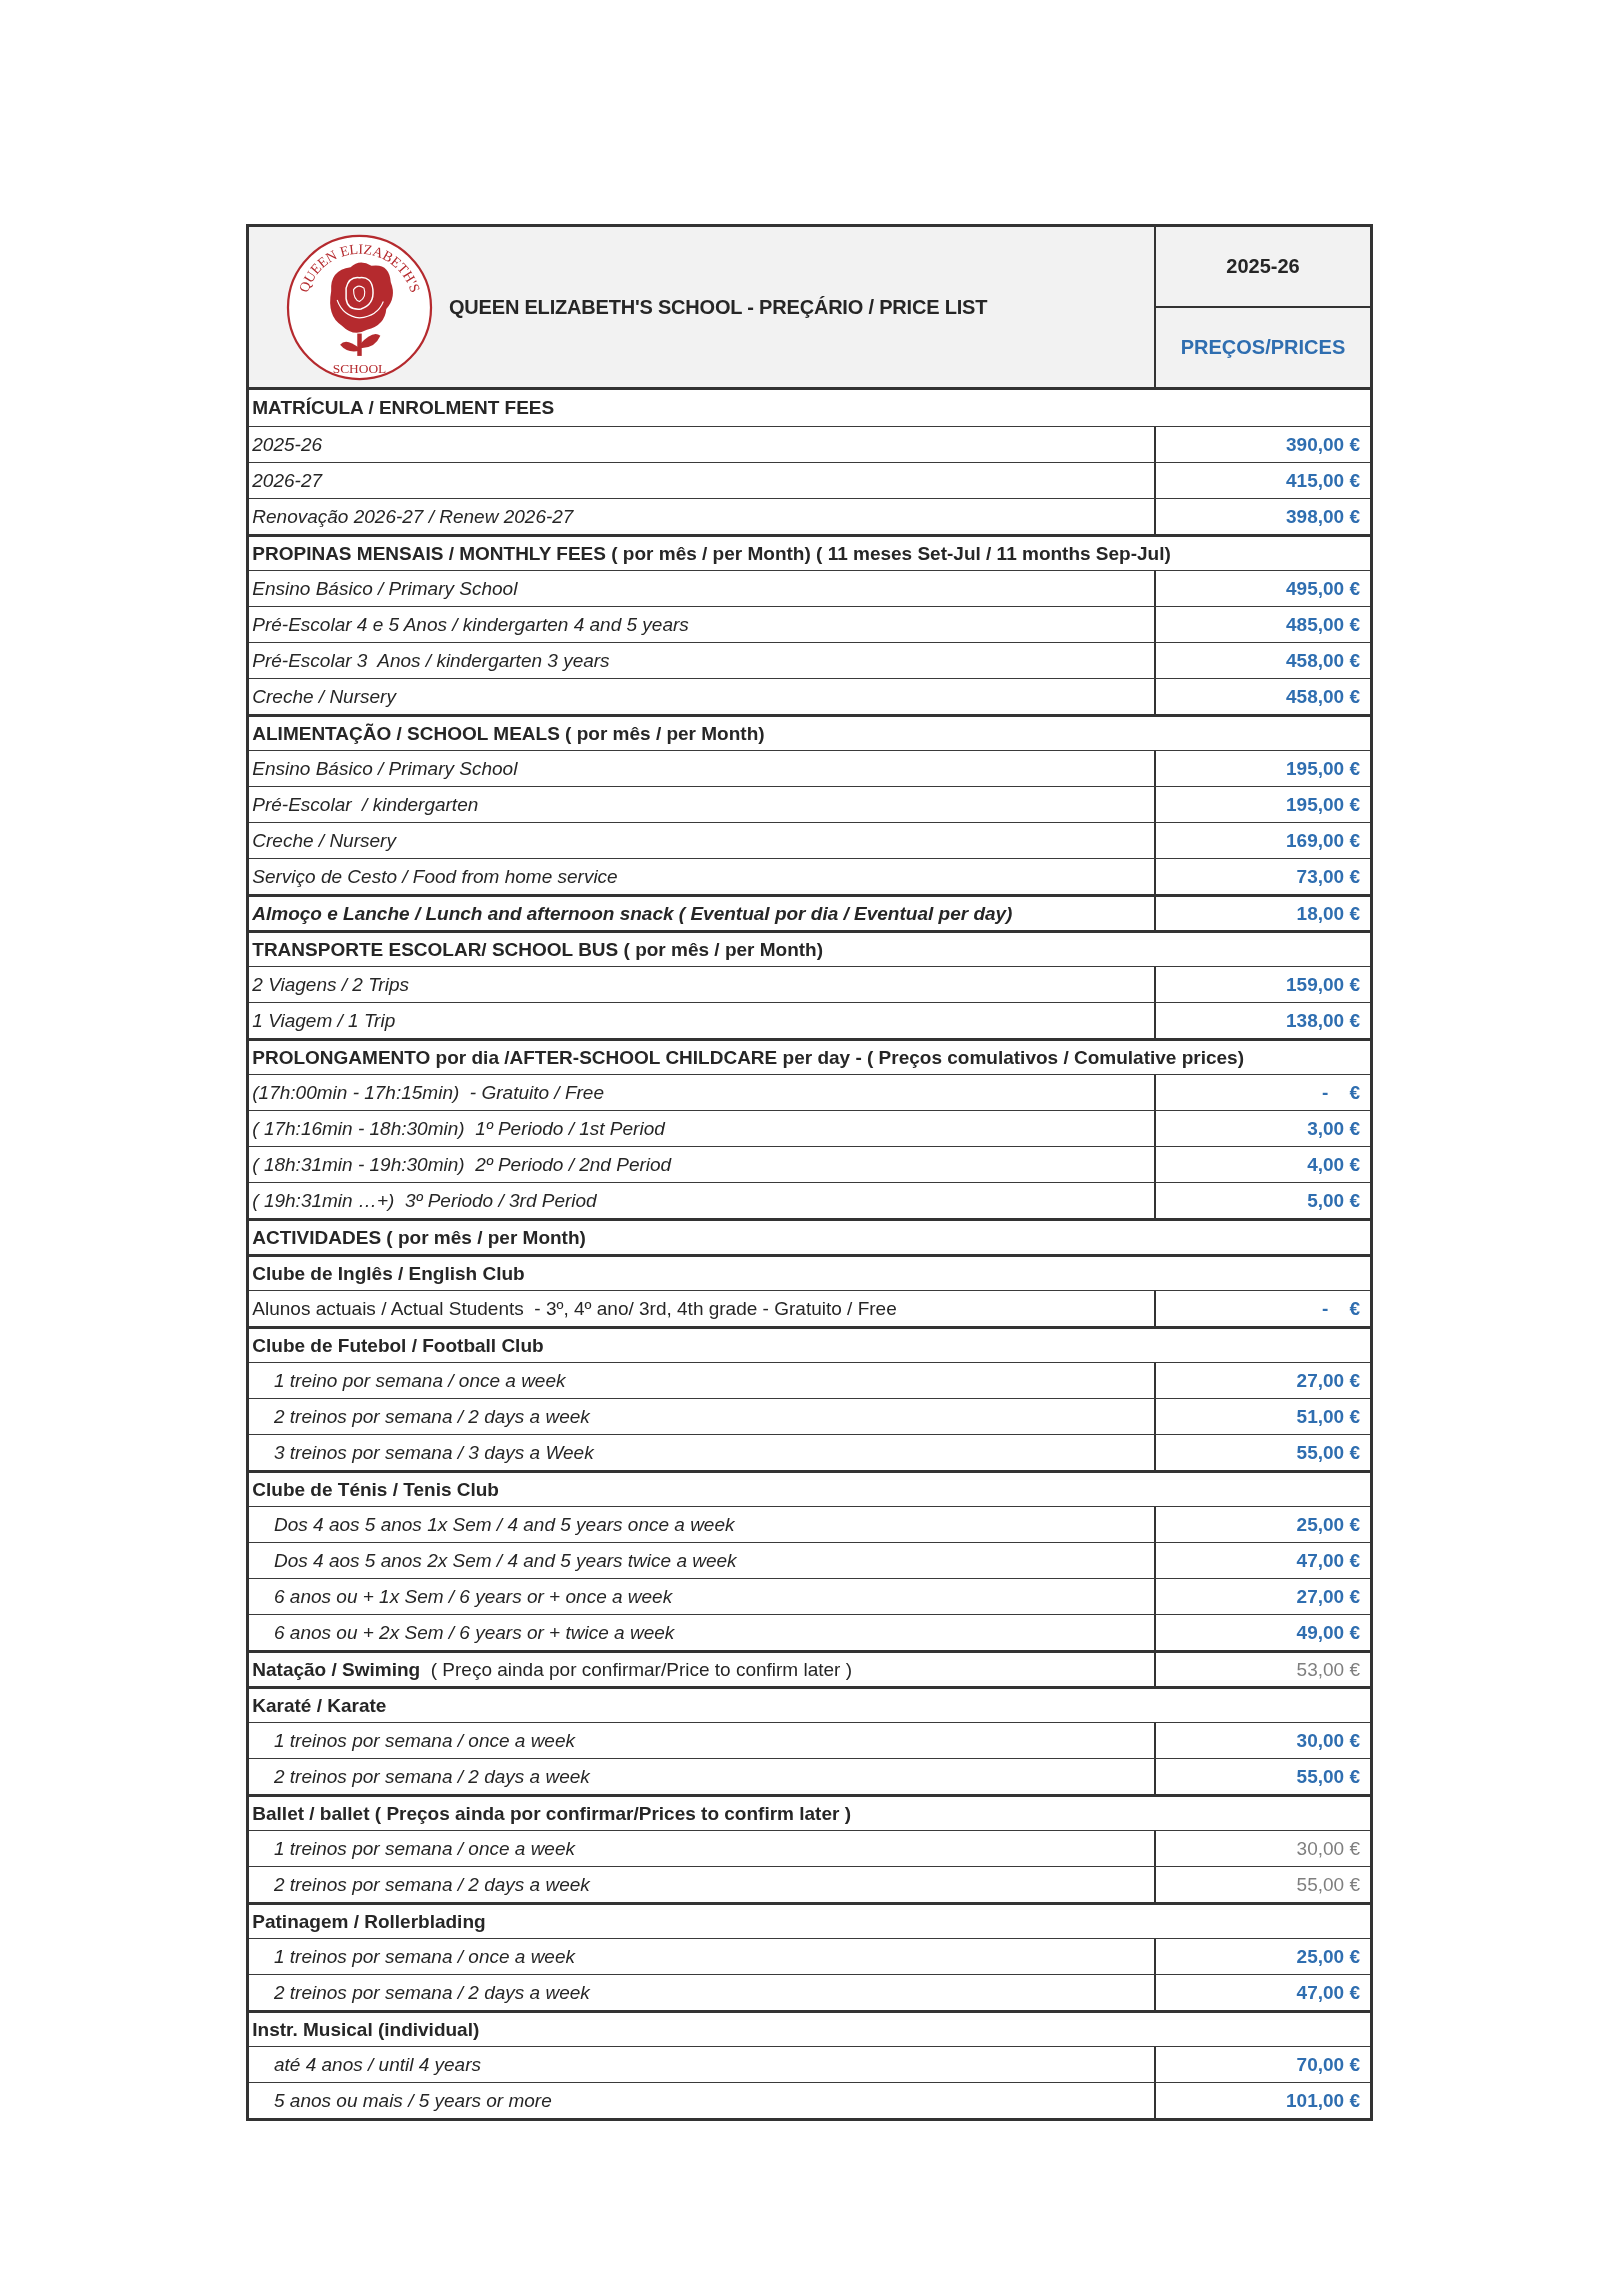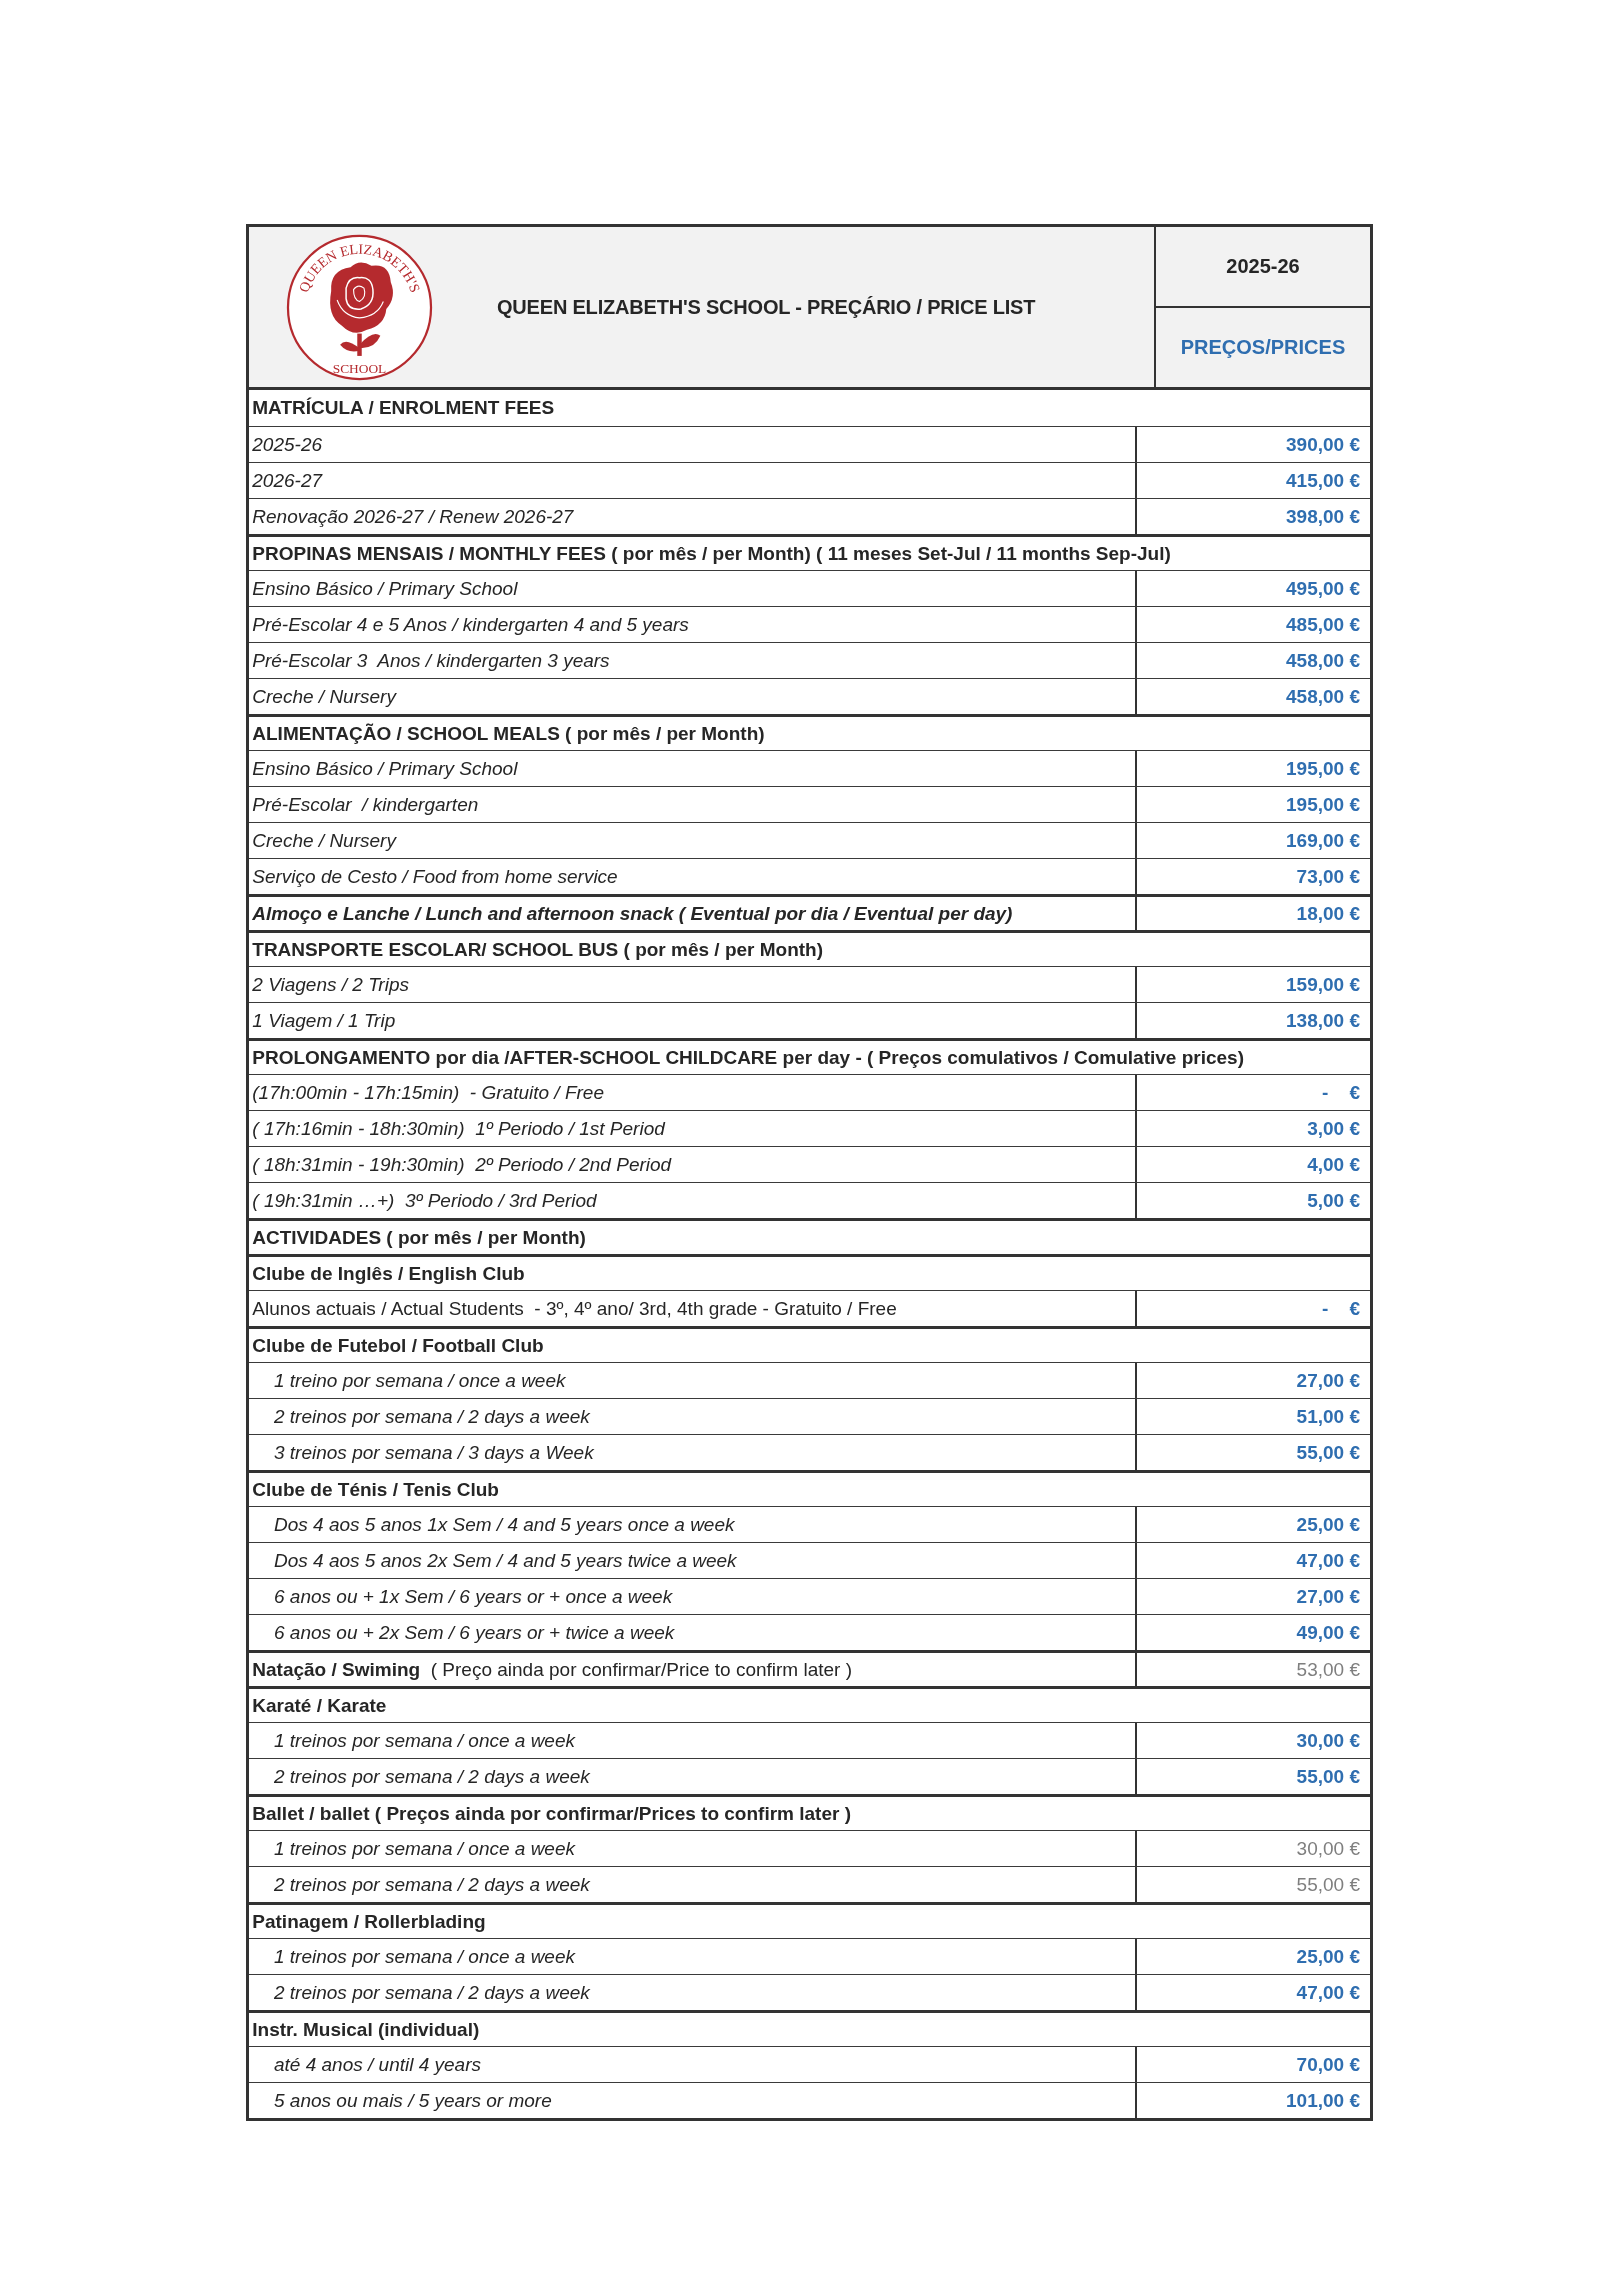--- a/index.html
+++ b/index.html
@@ -9,33 +9,33 @@
     border: 3.3px solid #333333; box-sizing: border-box;
   }
   .header {
     display: flex; height: 163px; background: #f2f2f2;
     border-bottom: 3.3px solid #333333; box-sizing: border-box;
   }
   .header-left {
     flex: 1; display: flex; align-items: center; border-right: 2.5px solid #333333;
   }
   .logo { width: 149px; height: 149px; margin-left: 36px; margin-right: 15px; }
-  .title { font-size: 20px; font-weight: bold; letter-spacing: -0.2px; margin-left: 48px; }
+  .title { font-size: 20px; font-weight: bold; letter-spacing: -0.2px; }
   .header-right { width: 214px; display: flex; flex-direction: column; }
   .year { flex: 1; display: flex; align-items: center; justify-content: center; font-weight: bold; font-size: 20px; border-bottom: 2.5px solid #333333; }
   .prices-label { flex: 1; display: flex; align-items: center; justify-content: center; font-weight: bold; font-size: 20px; color: #2f6eb0; }
   .row { display: flex; height: 36px; box-sizing: border-box; border-top: 1.7px solid #3a3a3a; align-items: stretch; }
   .row.section { border-top: 3.3px solid #333333; }
   .row.first { border-top: none; }
   .row .label { flex: 1; display: flex; align-items: center; padding-left: 3.3px; font-size: 19px; white-space: nowrap; overflow: visible; }
   .row.item .label { font-style: italic; border-right: 2.5px solid #333333; }
   .row.item.indent .label { padding-left: 25px; }
   .row.item.upright .label { font-style: normal; }
   .row.item.bolditem .label { font-weight: bold; }
-  .row .price { width: 233px; display: flex; align-items: center; justify-content: flex-end; padding-right: 10px; box-sizing: border-box; font-weight: bold; font-size: 19px; color: #2f6eb0; }
+  .row .price { width: 214px; display: flex; align-items: center; justify-content: flex-end; padding-right: 10px; box-sizing: border-box; font-weight: bold; font-size: 19px; color: #2f6eb0; }
   .row .price.grey { color: #7f7f7f; font-weight: normal; }
   .row.section .label { font-weight: bold; }
   .row.section .label .note { font-weight: normal; }
   .row.section.withprice .label { border-right: 2.5px solid #333333; }
 </style>
 </head>
 <body>
 
 <div class="sheet">
   <div class="header">

